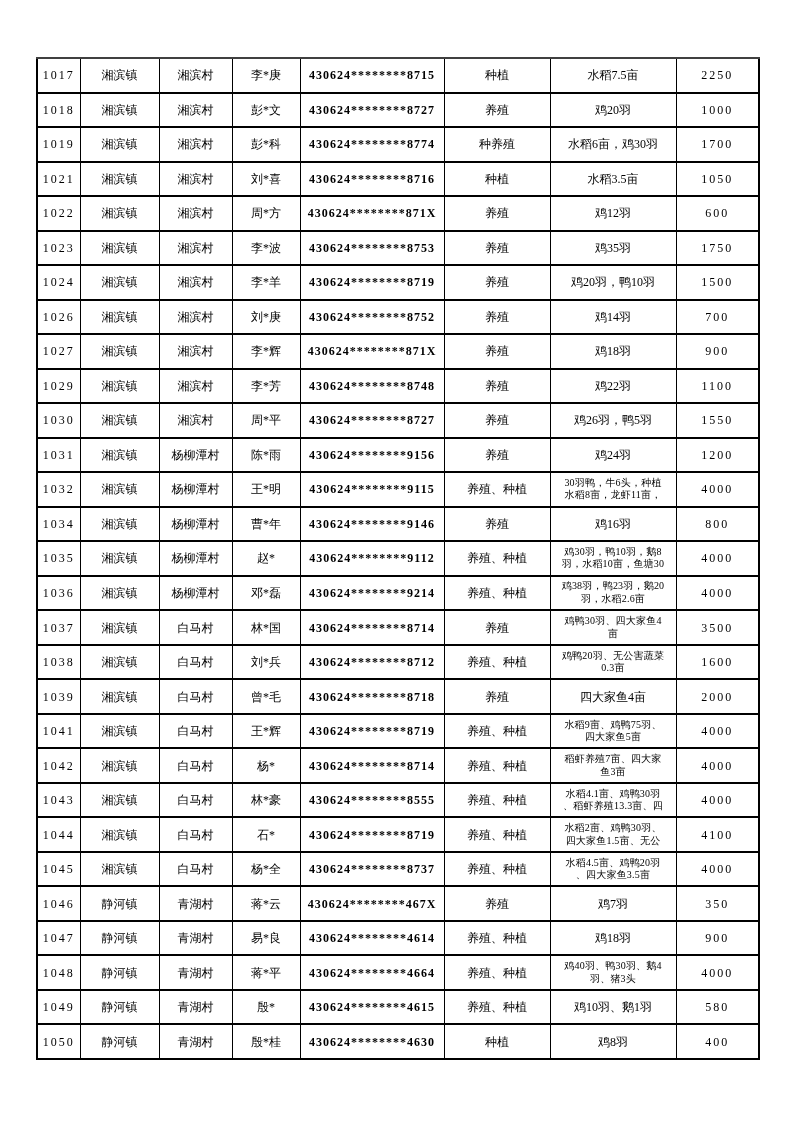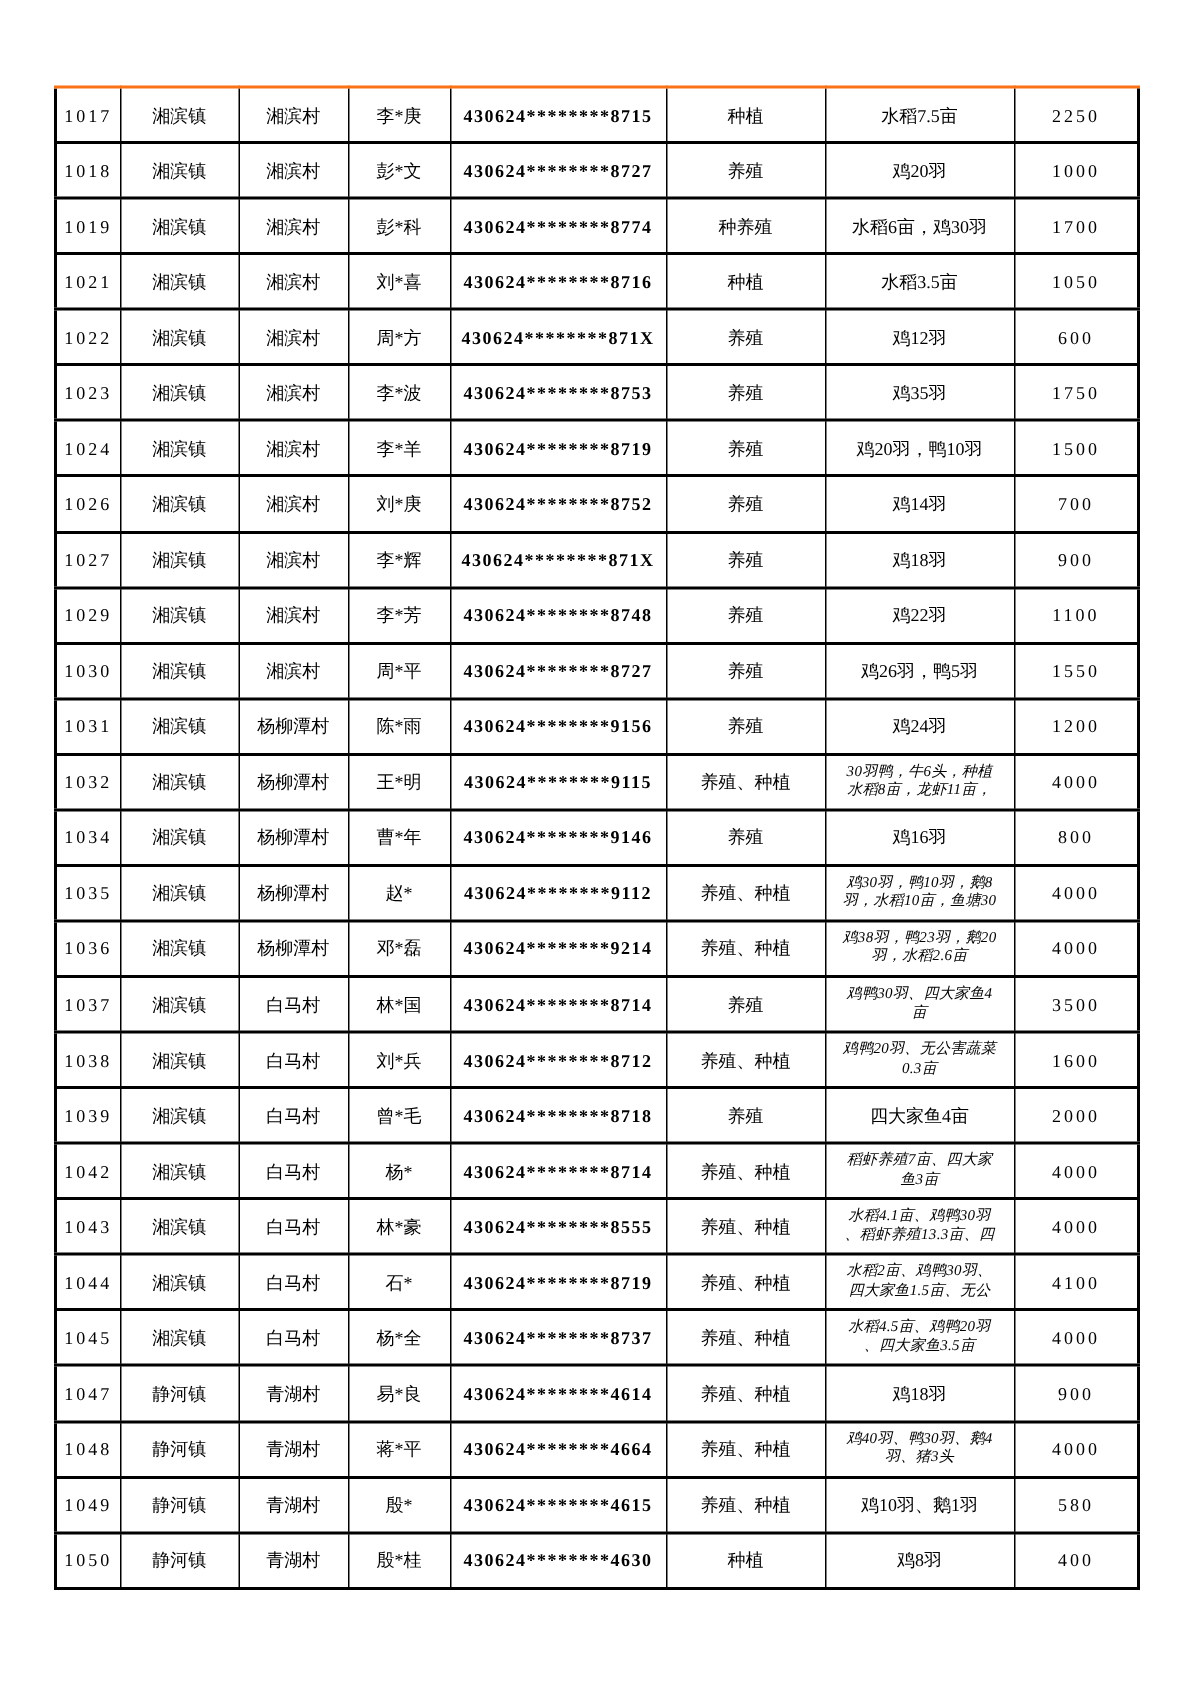--- a/index.html
+++ b/index.html
@@ -20,21 +20,21 @@
     left: 36px;
     top: 57px;
     width: 722px;
     height: 1003px;
     border-collapse: collapse;
     table-layout: fixed;
     border: 2px solid #000000;
   }
   .subsidy-table tr {
     height: 29.5px;
-    border-top: 2px solid #f97316;
+    border-top: 2px solid #404040;
     border-bottom: 2px solid #000000;
     margin-left: 40px;
   }
   .subsidy-table td {
     border-left: 1px solid #000000;
     border-right: 1px solid #000000;
     text-align: center;
     vertical-align: middle;
     color: #000000;
     font-size: 12px;
@@ -46,21 +46,21 @@
   col.col-town    { width: 79px; }
   col.col-village { width: 73px; }
   col.col-name    { width: 68px; }
   col.col-id      { width: 144px; }
   col.col-type    { width: 106px; }
   col.col-details { width: 126px; }
   col.col-amount  { width: 83px; }
   td.cell-serial, td.cell-amount { letter-spacing: 2px; }
   td.cell-id { letter-spacing: 1px; font-weight: bold; }
   td.cell-details { white-space: pre-line; }
-  td.cell-details.small { font-size: 10px; line-height: 12.5px; letter-spacing: 0.2px; font-style: italic; }
+  td.cell-details.small { font-size: 10px; line-height: 12.5px; letter-spacing: 0.2px; }
 </style>
 </head>
 <body>
 
 <div class="page">
   <table class="subsidy-table">
     <colgroup>
       <col class="col-serial">
       <col class="col-town">
       <col class="col-village">
@@ -260,20 +260,31 @@
     <td class="cell-serial">1039</td>
     <td class="cell-town">湘滨镇</td>
     <td class="cell-village">白马村</td>
     <td class="cell-name">曾*毛</td>
     <td class="cell-id">430624********8718</td>
     <td class="cell-type">养殖</td>
     <td class="cell-details">四大家鱼4亩</td>
     <td class="cell-amount">2000</td>
   </tr>
         <tr>
+    <td class="cell-serial">1041</td>
+    <td class="cell-town">湘滨镇</td>
+    <td class="cell-village">白马村</td>
+    <td class="cell-name">王*辉</td>
+    <td class="cell-id">430624********8719</td>
+    <td class="cell-type">养殖、种植</td>
+    <td class="cell-details small">水稻9亩、鸡鸭75羽、
+四大家鱼5亩</td>
+    <td class="cell-amount">4000</td>
+  </tr>
+        <tr>
     <td class="cell-serial">1042</td>
     <td class="cell-town">湘滨镇</td>
     <td class="cell-village">白马村</td>
     <td class="cell-name">杨*</td>
     <td class="cell-id">430624********8714</td>
     <td class="cell-type">养殖、种植</td>
     <td class="cell-details small">稻虾养殖7亩、四大家
 鱼3亩</td>
     <td class="cell-amount">4000</td>
   </tr>
@@ -302,20 +313,30 @@
         <tr>
     <td class="cell-serial">1045</td>
     <td class="cell-town">湘滨镇</td>
     <td class="cell-village">白马村</td>
     <td class="cell-name">杨*全</td>
     <td class="cell-id">430624********8737</td>
     <td class="cell-type">养殖、种植</td>
     <td class="cell-details small">水稻4.5亩、鸡鸭20羽
 、四大家鱼3.5亩</td>
     <td class="cell-amount">4000</td>
+  </tr>
+        <tr>
+    <td class="cell-serial">1046</td>
+    <td class="cell-town">静河镇</td>
+    <td class="cell-village">青湖村</td>
+    <td class="cell-name">蒋*云</td>
+    <td class="cell-id">430624********467X</td>
+    <td class="cell-type">养殖</td>
+    <td class="cell-details">鸡7羽</td>
+    <td class="cell-amount">350</td>
   </tr>
         <tr>
     <td class="cell-serial">1047</td>
     <td class="cell-town">静河镇</td>
     <td class="cell-village">青湖村</td>
     <td class="cell-name">易*良</td>
     <td class="cell-id">430624********4614</td>
     <td class="cell-type">养殖、种植</td>
     <td class="cell-details">鸡18羽</td>
     <td class="cell-amount">900</td>

